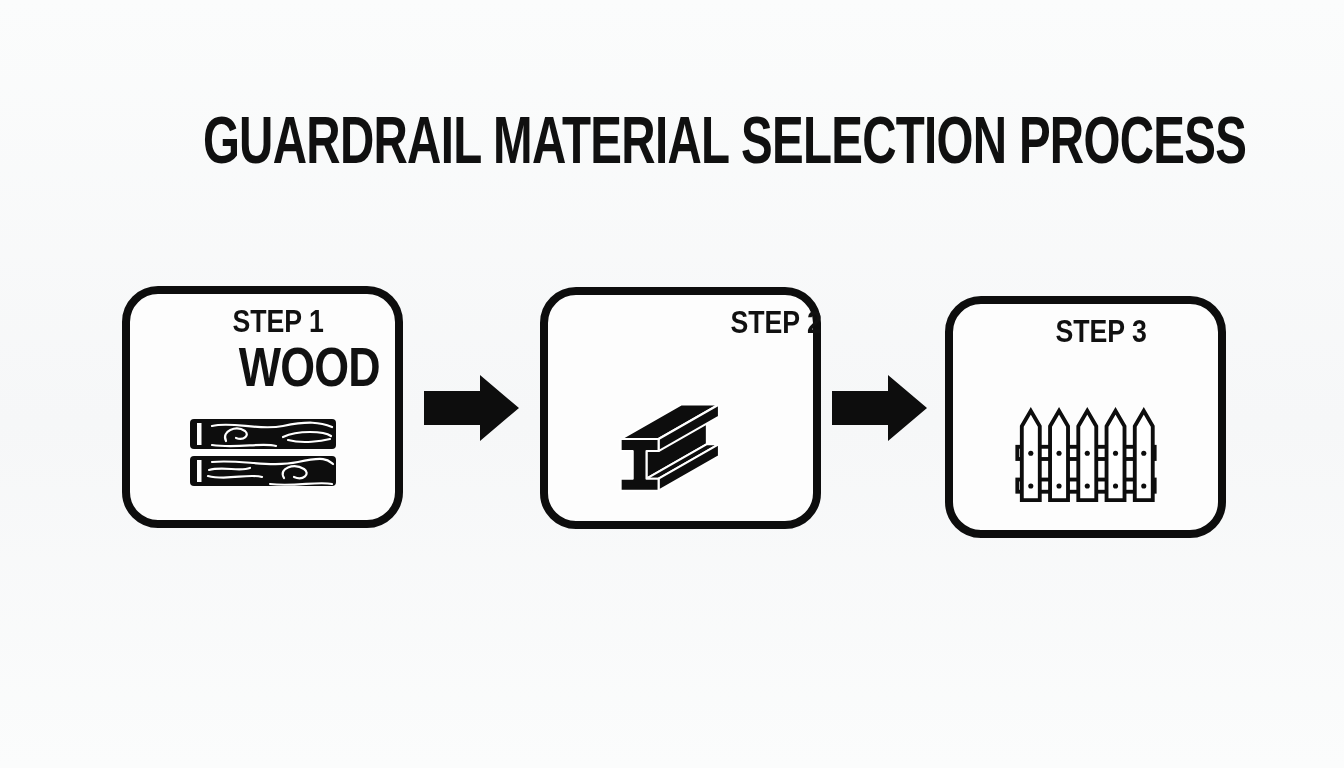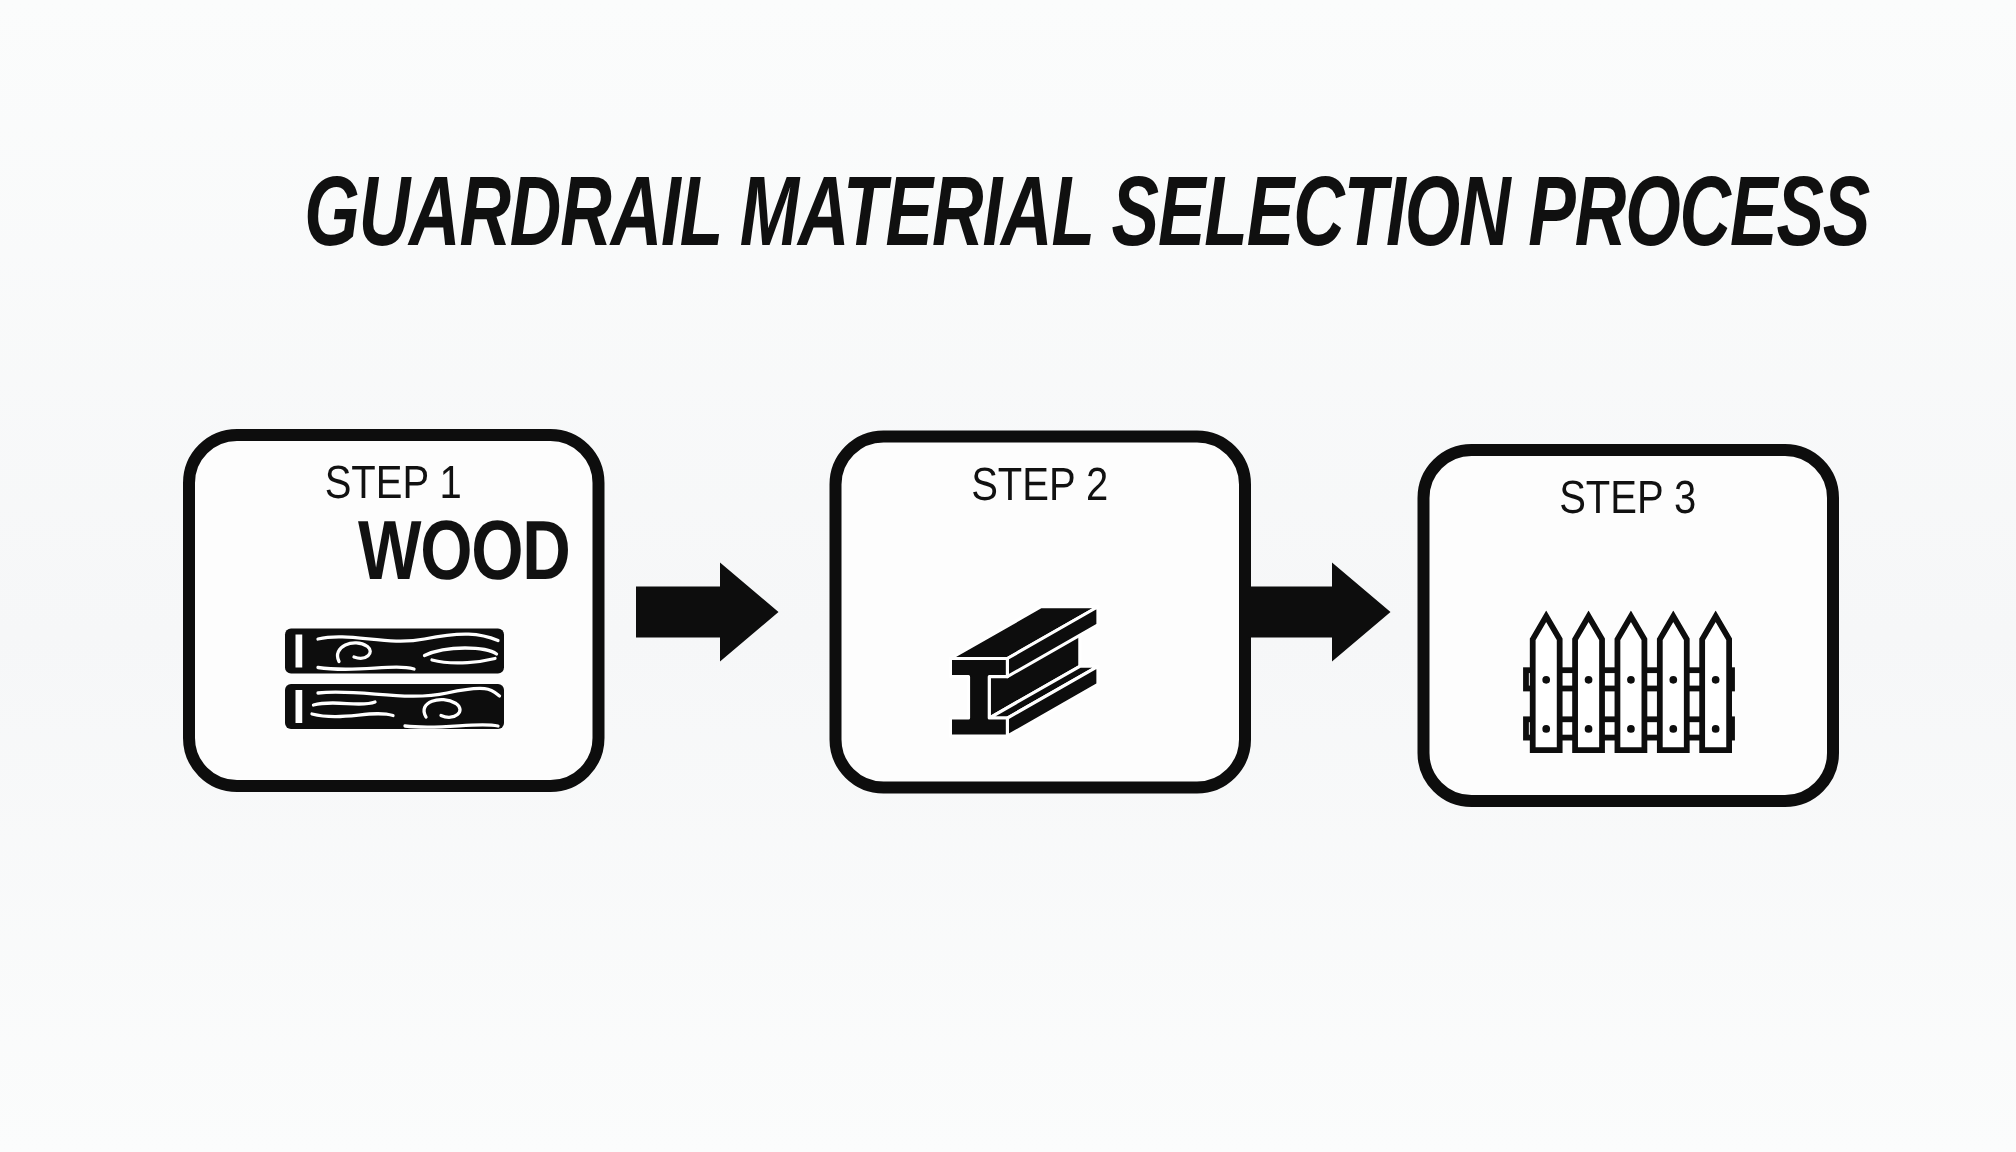--- a/index.html
+++ b/index.html
@@ -15,50 +15,50 @@
   }
   .title{
     position:absolute;
     top:104px;left:0;width:100%;
     text-align:center;
     color:#101010;
     font-weight:700;
     font-size:66px;
     line-height:72px;
     white-space:nowrap;
-    font-style:italic;
   }
   .condense{display:inline-block;transform:scaleX(0.72);transform-origin:50% 50%;letter-spacing:-1px;}
   .condense-m{display:inline-block;transform:scaleX(0.80);transform-origin:50% 50%;letter-spacing:-1px;}
   .condense-s{display:inline-block;transform:scaleX(0.86);transform-origin:50% 50%;}
   .step-box{
     position:absolute;
     width:265px;height:226px;
     background:#fdfdfd;
     border:8px solid #0d0d0d;
     border-radius:36px;
     text-align:center;
   }
   .step-box .step-label{
     position:absolute;top:10px;left:0;width:100%;
-    font-size:31px;font-weight:400;color:#111;
+    font-size:31px;font-weight:700;color:#111;
     white-space:nowrap;
+    padding-left:16px;
   }
   .step-box .material-label{
     position:absolute;top:40px;left:0;width:100%;
     font-size:56px;font-weight:700;color:#111;
     white-space:nowrap;
     padding-left:47px;
   }
   .icon-wrap{
     position:absolute;left:0;width:100%;
     display:flex;justify-content:center;align-items:flex-end;
   }
   #box-wood  {left:122px;top:286px;}
-  #box-metal {left:553px;top:287px;}
+  #box-metal {left:540px;top:287px;text-align:right;}
   #box-vinyl {left:945px;top:296px;}
   #box-wood  .icon-wrap{bottom:32px;}
   #box-metal .icon-wrap{bottom:24px;}
   #box-vinyl .icon-wrap{bottom:28px;}
   .arrow{
     position:absolute;top:374px;width:96px;height:68px;
   }
   #arrow-1{left:424px;}
   #arrow-2{left:832px;}
   svg{display:block;}

